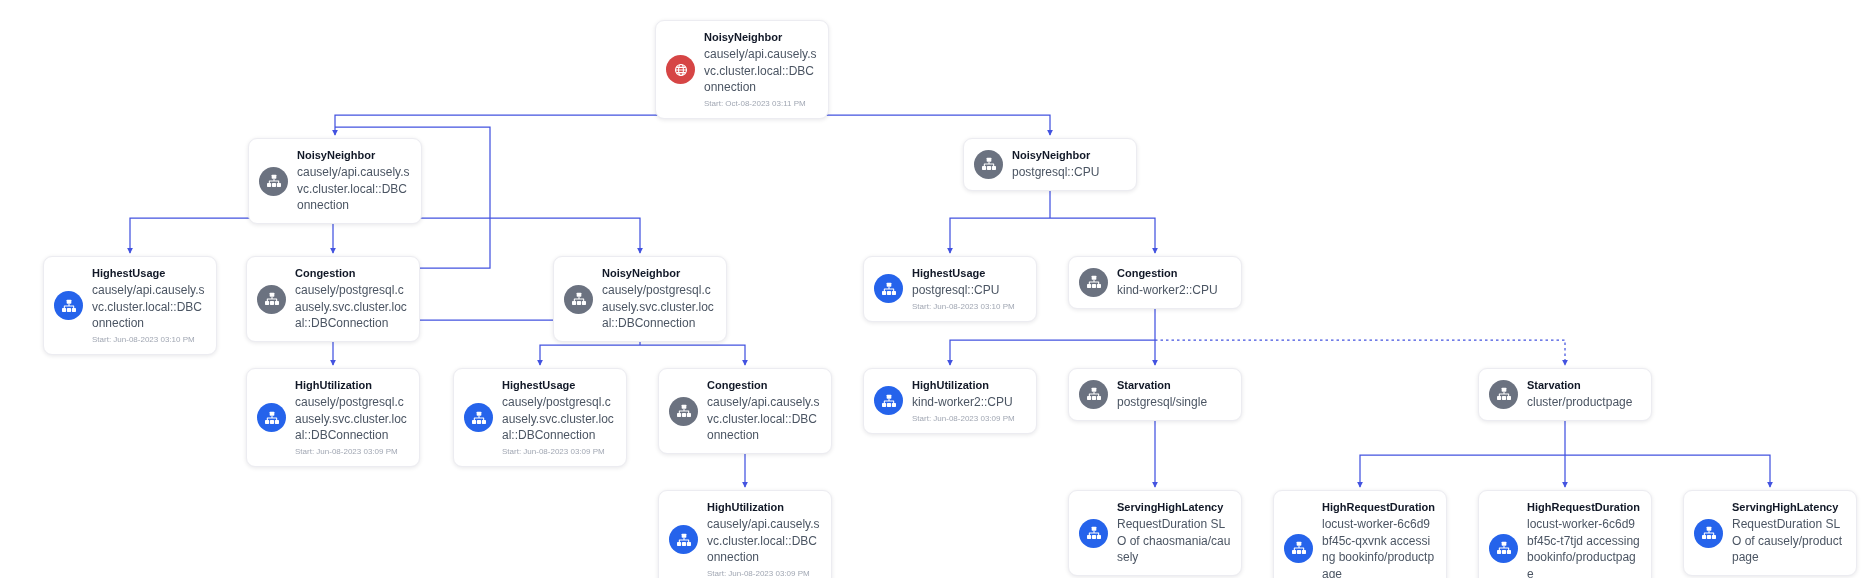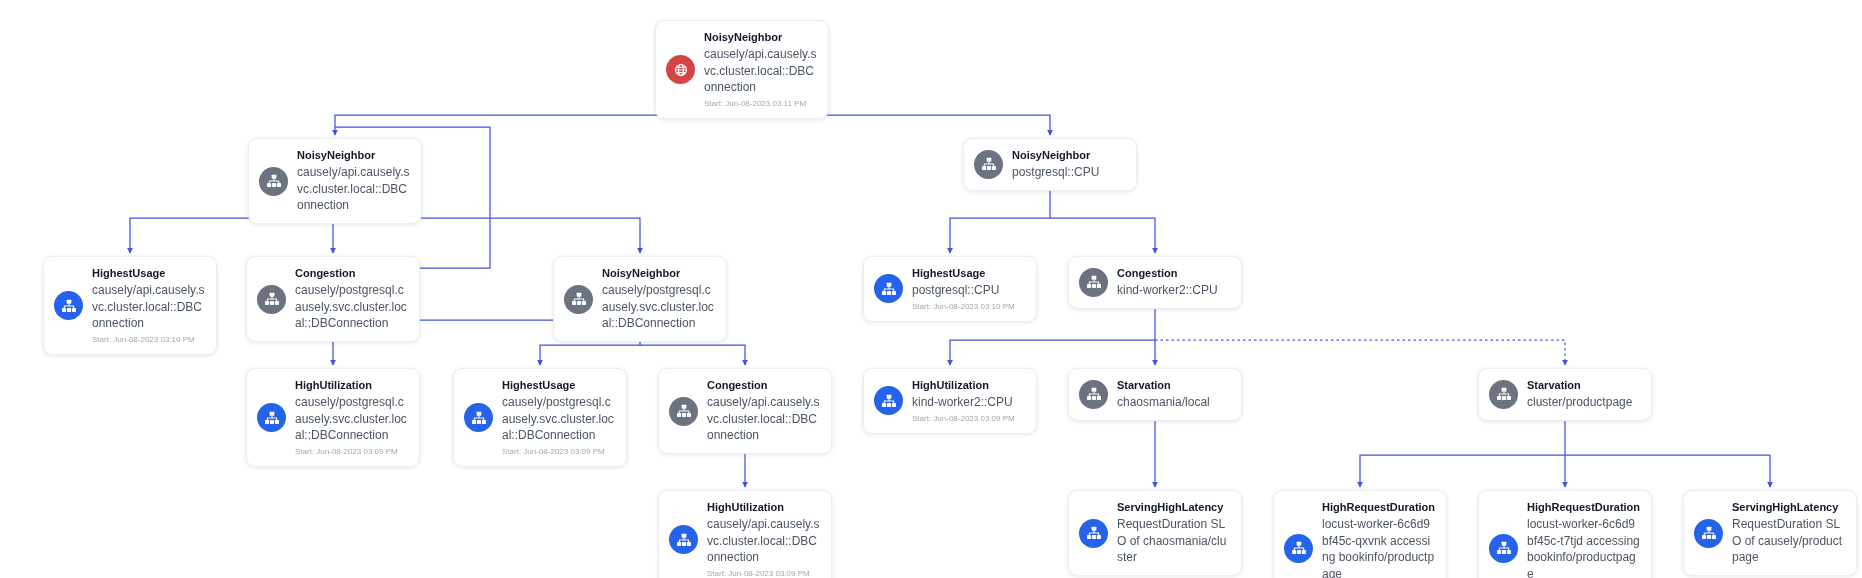--- a/index.html
+++ b/index.html
@@ -67,21 +67,21 @@
     <div class="icon red">
         <svg viewBox="0 0 24 24" fill="none" stroke="#ffffff" stroke-width="1.7">
           <circle cx="12" cy="12" r="8.2"></circle>
           <ellipse cx="12" cy="12" rx="3.6" ry="8.2"></ellipse>
           <path d="M3.8 12h16.4M5 8h14M5 16h14"></path>
         </svg>
       </div>
     <div class="txt">
       <span class="title">NoisyNeighbor</span>
       <span class="desc">causely/api.causely.svc.cluster.local::DBConnection</span>
-      <span class="start">Start: Jun-08-2023 03:11 PM</span>
+      <span class="start">Start: Oct-08-2023 03:11 PM</span>
     </div>
   </div>
 
   <div class="card" style="left: 248px; top: 138px;">
     <div class="icon gray">
         <svg viewBox="0 0 24 24" fill="#ffffff">
           <rect x="8.5" y="2.5" width="7" height="6" rx="1"></rect>
           <rect x="1.5" y="15" width="6.2" height="6" rx="1"></rect>
           <rect x="8.9" y="15" width="6.2" height="6" rx="1"></rect>
           <rect x="16.3" y="15" width="6.2" height="6" rx="1"></rect>
@@ -270,21 +270,21 @@
         <svg viewBox="0 0 24 24" fill="#ffffff">
           <rect x="8.5" y="2.5" width="7" height="6" rx="1"></rect>
           <rect x="1.5" y="15" width="6.2" height="6" rx="1"></rect>
           <rect x="8.9" y="15" width="6.2" height="6" rx="1"></rect>
           <rect x="16.3" y="15" width="6.2" height="6" rx="1"></rect>
           <path d="M11.2 8.5h1.6v2.7h6.1c.5 0 .9.4.9.9v2.9h-1.6v-2.2H5.8v2.2H4.2v-2.9c0-.5.4-.9.9-.9h6.1z"></path>
         </svg>
       </div>
     <div class="txt">
       <span class="title">Starvation</span>
-      <span class="desc">chaosmania/local</span>
+      <span class="desc">postgresql/single</span>
 
     </div>
   </div>
 
   <div class="card" style="left: 1478px; top: 368px;">
     <div class="icon gray">
         <svg viewBox="0 0 24 24" fill="#ffffff">
           <rect x="8.5" y="2.5" width="7" height="6" rx="1"></rect>
           <rect x="1.5" y="15" width="6.2" height="6" rx="1"></rect>
           <rect x="8.9" y="15" width="6.2" height="6" rx="1"></rect>
@@ -321,21 +321,21 @@
         <svg viewBox="0 0 24 24" fill="#ffffff">
           <rect x="8.5" y="2.5" width="7" height="6" rx="1"></rect>
           <rect x="1.5" y="15" width="6.2" height="6" rx="1"></rect>
           <rect x="8.9" y="15" width="6.2" height="6" rx="1"></rect>
           <rect x="16.3" y="15" width="6.2" height="6" rx="1"></rect>
           <path d="M11.2 8.5h1.6v2.7h6.1c.5 0 .9.4.9.9v2.9h-1.6v-2.2H5.8v2.2H4.2v-2.9c0-.5.4-.9.9-.9h6.1z"></path>
         </svg>
       </div>
     <div class="txt">
       <span class="title">ServingHighLatency</span>
-      <span class="desc">RequestDuration SLO of chaosmania/cluster</span>
+      <span class="desc">RequestDuration SLO of chaosmania/causely</span>
 
     </div>
   </div>
 
   <div class="card" style="left: 1273px; top: 490px;">
     <div class="icon blue">
         <svg viewBox="0 0 24 24" fill="#ffffff">
           <rect x="8.5" y="2.5" width="7" height="6" rx="1"></rect>
           <rect x="1.5" y="15" width="6.2" height="6" rx="1"></rect>
           <rect x="8.9" y="15" width="6.2" height="6" rx="1"></rect>

